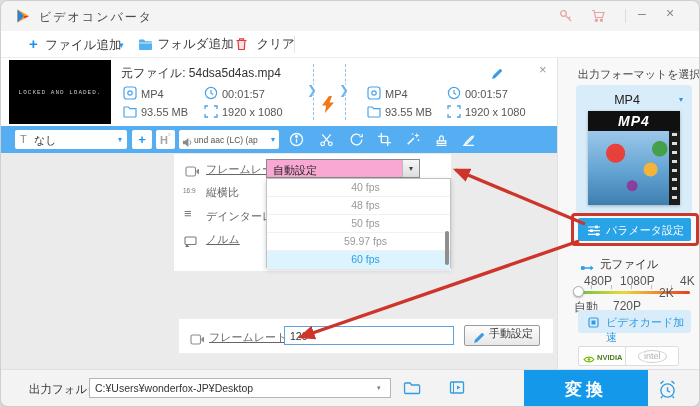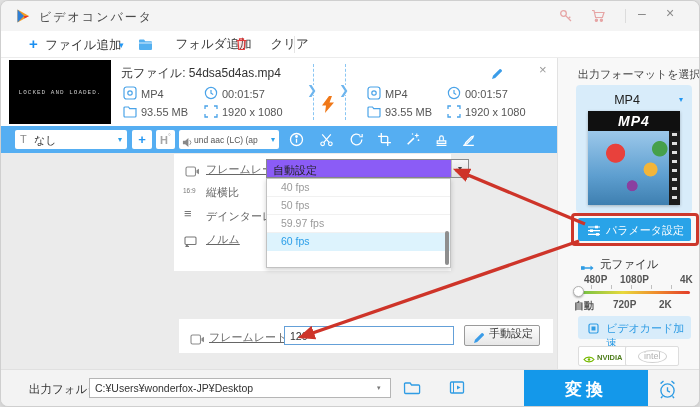--- a/index.html
+++ b/index.html
@@ -28,26 +28,26 @@
   .chev{font-size:12px;color:#6db5ee;background:#fff;line-height:10px;}
   .card-close{font-size:13px;color:#9a9a9a;}
   
   #bluebar{left:0;top:125px;width:556px;height:27px;background:#55aef2;}
   .bb-field{position:absolute;top:4px;height:19px;background:#fff;border-radius:2px;}
   .bb-caret{color:#2b9fe8;font-size:8px;}
   
   #panelA{left:173px;top:153px;width:277px;height:117px;background:#fff;}
   .opt-label{font-size:11px;color:#666;}
   .opt-label.link{text-decoration:underline;}
-  #combo{left:92px;top:5px;width:203px;height:19px;background:#8b5cf6;border:1px solid #8a8a8a;}
+  #combo{left:92px;top:5px;width:154px;height:19px;background:#f9a8d4;border:1px solid #8a8a8a;}
   #combo .val{position:absolute;left:6px;top:3px;font-size:11px;color:#222;}
   #combo .btn{position:absolute;right:0;top:0;width:17px;height:17px;background:linear-gradient(#f6f6f6,#dedede);
               border-left:1px solid #bbb;text-align:center;line-height:17px;font-size:8px;color:#444;}
   #fpslist{left:92px;top:24px;width:185px;height:90px;background:#fff;border:1px solid #c2c2c2;
-           box-shadow:0 2px 5px rgba(0,0,0,.18);}
+           box-shadow:0 2px 5px rgba(0,0,0,.18);text-align:center;}
   .fps-item{height:18px;line-height:17px;padding-left:14px;font-size:10.5px;color:#9a9a9a;border-bottom:1px solid #f1f1f1;}
   .fps-item.selected{background:#ddf3fd;color:#2b9ee8;border-bottom:none;}
   #fps-scroll{position:absolute;right:1px;top:52px;width:4px;height:34px;background:#8e8e8e;border-radius:2px;}
   
   #panelB{left:178px;top:318px;width:374px;height:34px;background:#fff;}
   #fr-input{position:absolute;left:105px;top:7px;width:170px;height:19px;border:1px solid #64a0d8;background:#fff;
             font-size:10.5px;color:#333;padding:0 5px;font-family:"Liberation Sans",sans-serif;}
   #manual-btn{position:absolute;left:285px;top:6px;width:76px;height:21px;background:linear-gradient(#fdfdfd,#e7e7e7);
               border:1px solid #9a9a9a;border-radius:2px;}
   #manual-btn .lbl{position:absolute;left:24px;top:0;font-size:11px;color:#333;}
@@ -64,27 +64,27 @@
         radial-gradient(circle at 68% 52%, #f2b53a 0 9%, transparent 10%),
         radial-gradient(circle at 48% 74%, #8a3fa0 0 7%, transparent 8%),
         radial-gradient(circle at 78% 24%, #46a04a 0 8%, transparent 9%),
         linear-gradient(180deg,#9cc8ea 0%,#5e9fd0 60%,#3e7fb0 100%);}
   #fmt-thumb .strip{position:absolute;right:0;top:20px;width:11px;height:74px;background:#1c1c1c;}
   #fmt-thumb .strip i{position:absolute;left:3px;top:2px;width:5px;height:70px;
       background:repeating-linear-gradient(180deg,#ddd 0 3px,#1c1c1c 3px 9px);}
   #red-box{left:13px;top:155px;width:128px;height:33px;border:3px solid #cd372b;border-radius:4px;z-index:6;}
   #param-btn{left:20px;top:160px;width:113px;height:23px;background:#29a3e8;border-radius:2px;z-index:5;}
   #param-btn .lbl{position:absolute;left:28px;top:5px;font-size:11px;color:#fff;}
-  .slider-lbl{font-size:10px;color:#555;font-weight:bold;}
+  .slider-lbl{font-size:12px;color:#555;}
   #track{left:20px;top:233px;width:112px;height:3px;border-radius:2px;
          background:linear-gradient(90deg,#6abf45,#e8d93c 40%,#ef8c2d 70%,#e23c2a);}
   .tick{width:1px;height:4px;background:#c0c0c0;top:227px;}
   #handle{left:15px;top:228px;width:11px;height:11px;background:#fff;border:1px solid #b0b0b0;border-radius:50%;
           box-shadow:0 1px 2px rgba(0,0,0,.25);z-index:2;}
-  #gpu-btn{left:20px;top:258px;width:113px;height:23px;background:#d8ecfa;border-radius:3px;}
+  #gpu-btn{left:20px;top:252px;width:113px;height:23px;background:#d8ecfa;border-radius:3px;}
   #gpu-btn .lbl{position:absolute;left:28px;top:5px;font-size:11px;color:#2f9ce4;}
   .chip{position:absolute;top:288px;width:54px;height:20px;background:#fff;border:1px solid #ddd;border-radius:2px;}
   #nvidia-chip .lbl{position:absolute;left:18px;top:6px;font-size:7.5px;font-weight:bold;color:#4e7d1c;}
   #intel-chip .lbl{position:absolute;left:12px;top:3px;font-size:9px;color:#b3b3b3;border:1px solid #cfcfcf;
                    border-radius:50%;padding:0 5px 1px 5px;}
   
   #bottombar{left:0;top:368px;width:700px;height:39px;background:#f3f3f3;border-top:1px solid #e0e0e0;}
   #out-input{position:absolute;left:88px;top:8px;width:302px;height:20px;border:1px solid #b5b5b5;background:#fff;
              font-size:10.5px;color:#333;padding:0 16px 0 5px;font-family:"Liberation Sans",sans-serif;}
   #out-caret{left:376px;top:14px;font-size:7px;color:#777;}
@@ -129,27 +129,27 @@
     <div class="abs" style="left:28px;top:4px;">
       <span style="color:#1b8ff0;font-size:15px;font-weight:bold;">+</span>
       <span class="tool-label" style="margin-left:3px;">ファイル追加</span>
     </div>
     <span class="abs bb-caret" style="left:118px;top:9px;font-size:9px;color:#2196f3;">▾</span>
     <div class="abs" style="left:137px;top:5px;">
       <span><svg width="15" height="13" viewBox="0 0 15 13">
             <path d="M1 2.5a1 1 0 011-1h4l1.3 1.7H13a1 1 0 011 1V11a1 1 0 01-1 1H2a1 1 0 01-1-1z" fill="#54b0f0"></path>
             <path d="M1 5h13" stroke="#fff" stroke-width=".8"></path>
           </svg></span>
-      <span class="tool-label" style="margin-left:18px;vertical-align:3px;">フォルダ追加</span>
+      <span class="tool-label" style="margin-left:0;vertical-align:3px;">フォルダ追加</span>
     </div>
     <div class="abs" style="left:234px;top:5px;">
       <span><svg width="13" height="14" viewBox="0 0 13 14" fill="none" stroke="#e23b3b" stroke-width="1.2">
             <path d="M1.5 3.5h10M4.5 3.5V1.8h4v1.7M3 3.5l.7 9h5.6l.7-9" fill="#e23b3b" fill-opacity=".15"></path>
           </svg></span>
-      <span class="tool-label" style="margin-left:18px;vertical-align:3px;">クリア</span>
+      <span class="tool-label" style="margin-left:4px;vertical-align:3px;">クリア</span>
     </div>
     <span class="abs v-divider" style="left:293px;top:5px;"></span>
   </div>
 
   <div id="filecard" class="sec">
     <div id="thumb" class="abs">
       <span>LOCKED AND LOADED.</span>
     </div>
 
     <div class="abs file-title" style="left:120px;top:7px;">
@@ -280,20 +280,21 @@
     <span class="abs opt-label" style="left:32px;top:55px;">デインターレース</span>
 
     <span class="abs" style="left:10px;top:79px;"><svg width="13" height="11" viewBox="0 0 13 11" fill="none" stroke="#777" stroke-width="1.1">
           <rect x="1" y="1" width="11" height="7.5" rx="1"></rect>
           <path d="M3 8.5l-1 2h3" fill="#777"></path>
         </svg></span>
     <span class="abs opt-label link" style="left:32px;top:78px;">ノルム</span>
 
     <div id="fpslist" class="abs">
       <div class="fps-item">40 fps</div>
+      <div class="fps-item">48 fps</div>
       <div class="fps-item">50 fps</div>
       <div class="fps-item">59.97 fps</div>
       <div class="fps-item selected">60 fps</div>
       <div id="fps-scroll"></div>
     </div>
   </div>
 
   <div id="panelB" class="sec">
     <span class="abs" style="left:11px;top:12px;"><svg width="15" height="11" viewBox="0 0 15 11" fill="none" stroke="#8a8a8a" stroke-width="1.1">
           <rect x="1" y="1" width="9.5" height="9" rx="1.5"></rect>
@@ -349,21 +350,21 @@
     <span class="abs tick" style="left:33px;"></span>
     <span class="abs tick" style="left:53px;"></span>
     <span class="abs tick" style="left:73px;"></span>
     <span class="abs tick" style="left:93px;"></span>
     <span class="abs tick" style="left:113px;"></span>
     <div id="track" class="abs"></div>
     <div id="handle" class="abs"></div>
 
     <span class="abs slider-lbl" style="left:16px;top:241px;">自動</span>
     <span class="abs slider-lbl" style="left:55px;top:241px;">720P</span>
-    <span class="abs slider-lbl" style="left:101px;top:241px;">2K</span>
+    <span class="abs slider-lbl" style="left:101px;top:228px;">2K</span>
 
     <div id="gpu-btn" class="abs">
       <span class="abs" style="left:9px;top:5px;"><svg width="13" height="13" viewBox="0 0 13 13" fill="none" stroke="#2f9ce4" stroke-width="1.2">
             <rect x="2" y="2" width="9" height="9" rx="1.5"></rect>
             <rect x="4.5" y="4.5" width="4" height="4" fill="#2f9ce4" stroke="none"></rect>
           </svg></span>
       <span class="lbl">ビデオカード加速</span>
     </div>
 
     <div id="nvidia-chip" class="chip" style="left:20px;">

